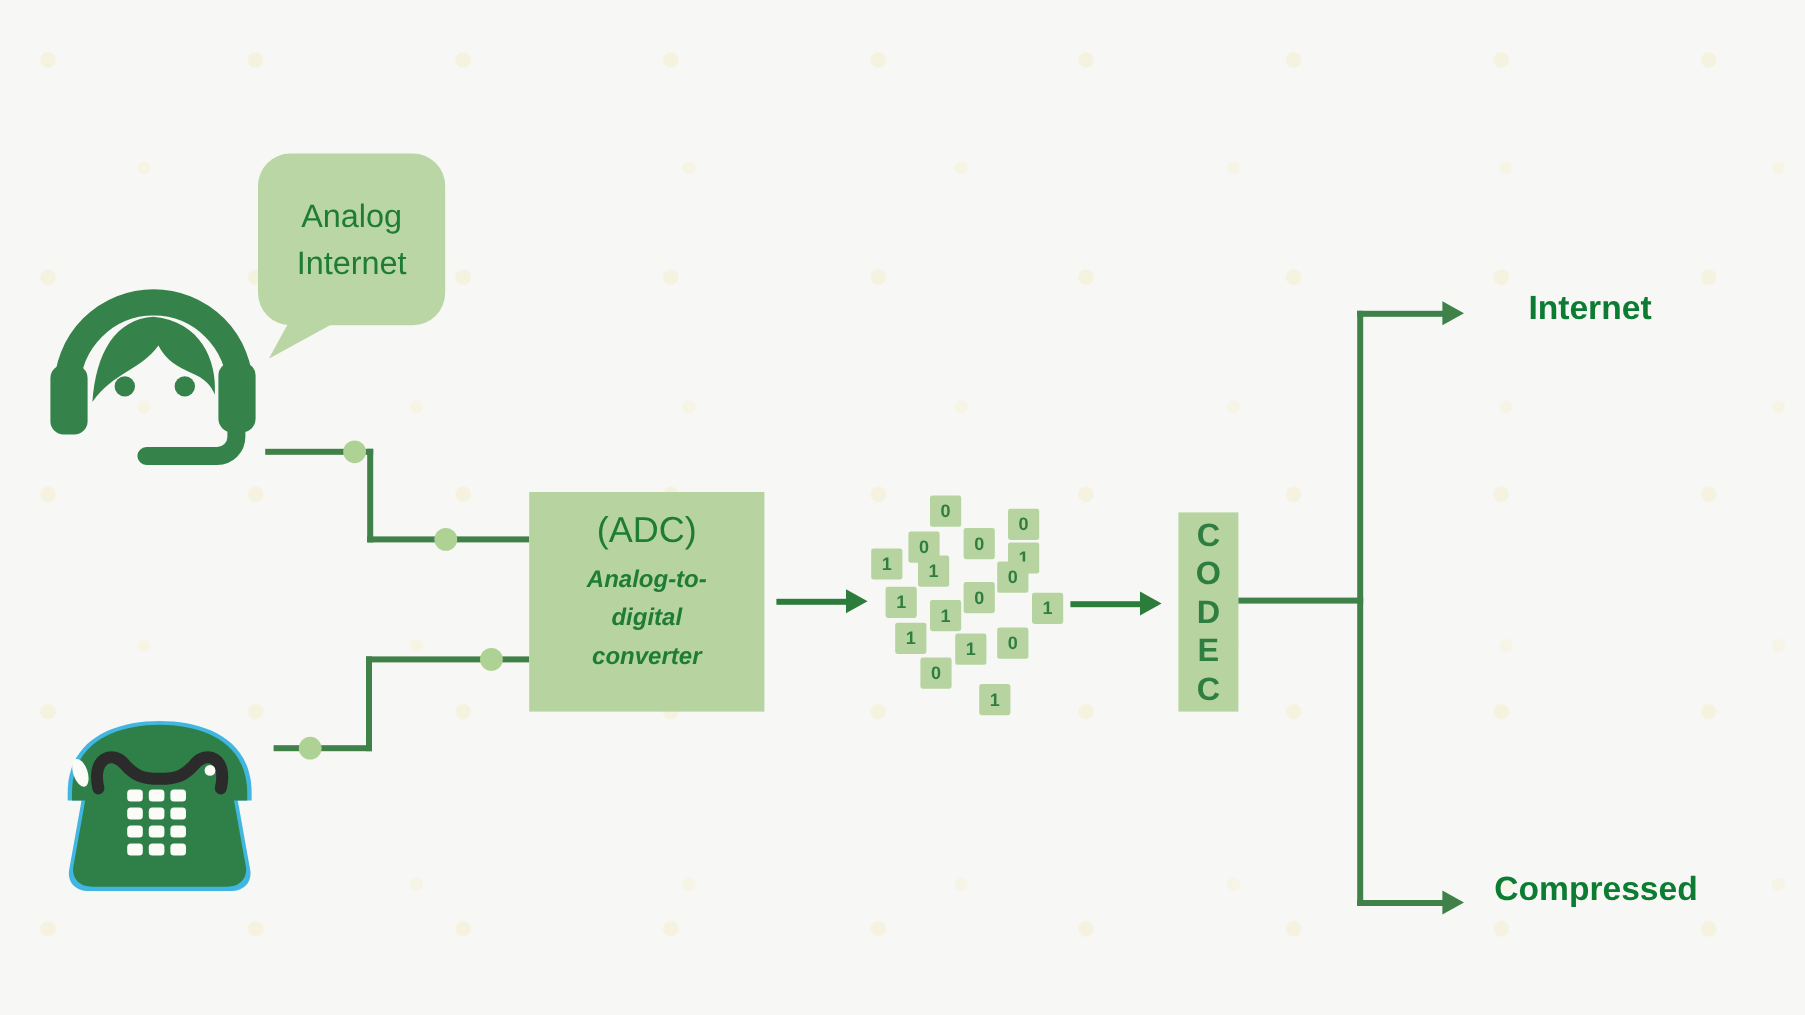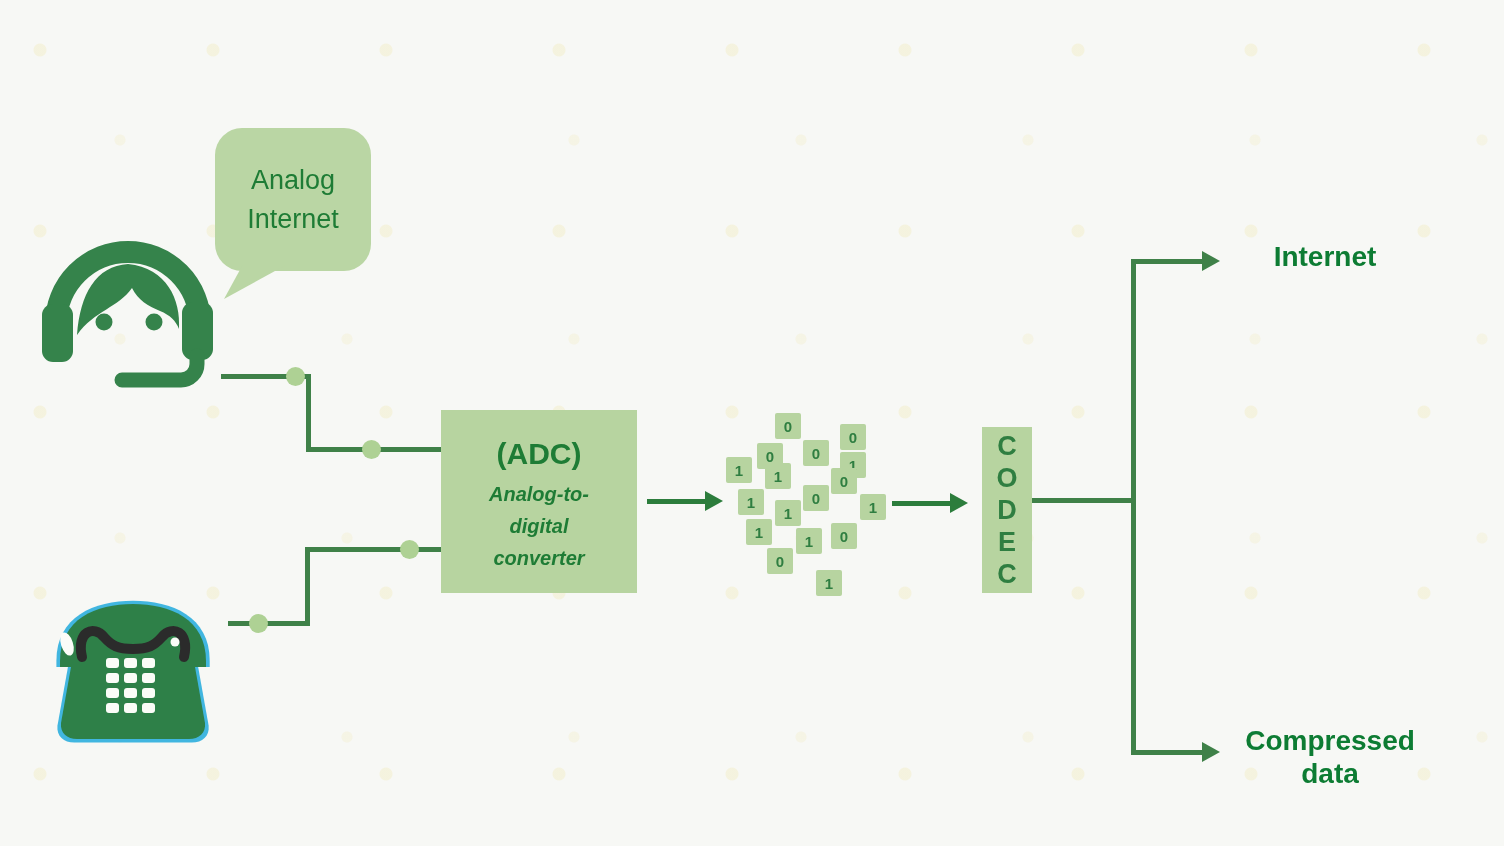--- a/index.html
+++ b/index.html
@@ -49,21 +49,21 @@
     width:19px;height:19px;border-radius:50%;
     background:var(--dot-green);
   }
   
   .adc-box{
     left:441px;top:410px;width:196px;height:183px;
     background:var(--light-green);
     display:flex;flex-direction:column;align-items:center;
     color:var(--dark-green-text);text-align:center;
   }
-  .adc-title{font-size:30px;font-weight:700;margin-top:27px;}
+  .adc-title{font-size:30px;font-weight:400;margin-top:16px;}
   .adc-sub{font-size:20px;font-weight:700;line-height:32px;margin-top:7px;font-style:italic;}
   .codec-box{
     left:982px;top:427px;width:50px;height:166px;
     background:var(--light-green);
     display:flex;flex-direction:column;align-items:center;justify-content:center;
     color:var(--digit-green);
   }
   .codec-letter{font-size:27px;font-weight:700;line-height:32px;}
   
   .bit{
@@ -201,16 +201,15 @@
   <div class="abs head branch-head" style="left:1202px;top:251px;"></div>
 
   <div class="abs branch-shaft" style="left:1131px;top:750px;width:72px;"></div>
   <div class="abs head branch-head" style="left:1202px;top:742px;"></div>
 
   <div class="abs out-label lbl-top">
     <div>Internet</div>
   </div>
   <div class="abs out-label lbl-bottom">
     <div>Compressed</div>
-    <div>data</div>
   </div>
 
 </div>
 
 </body></html>

